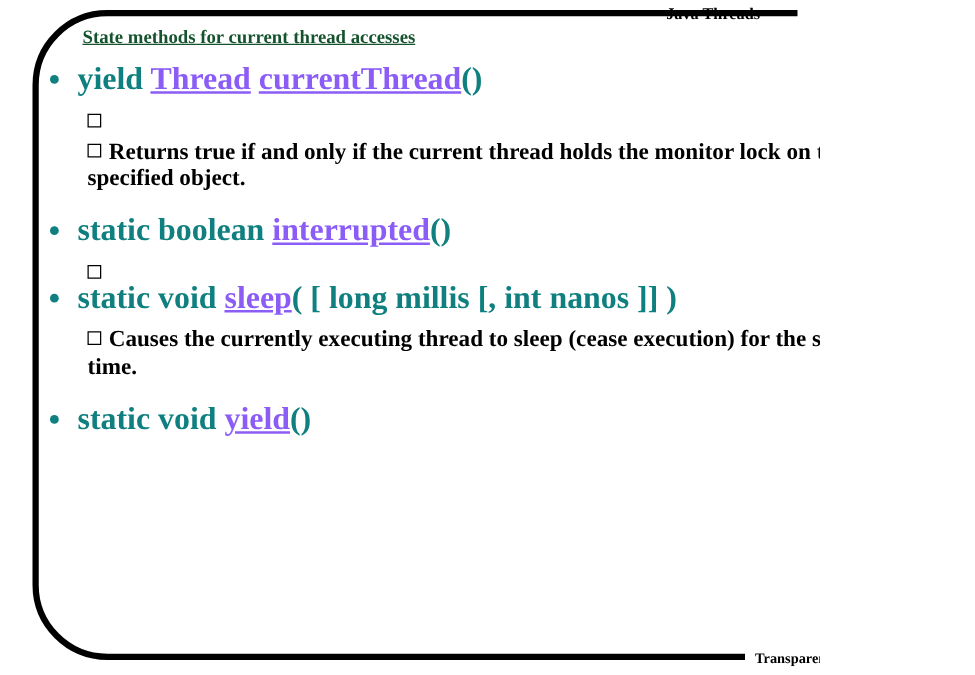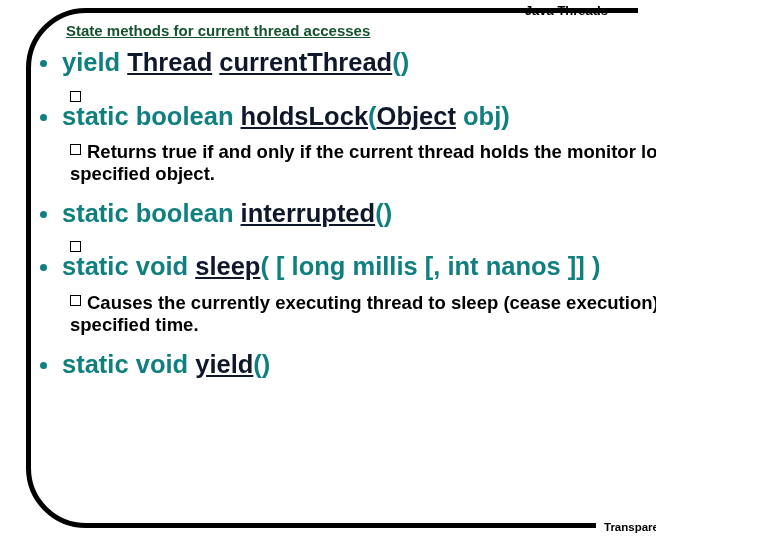--- a/index.html
+++ b/index.html
@@ -6,21 +6,21 @@
     margin: 0;
     padding: 0;
     background: #ffffff;
   }
   #slide {
     position: relative;
     width: 656px;
     height: 540px;
     background: #ffffff;
     overflow: hidden;
-    font-family: Liberation Sans, sans-serif;
+    font-family: Liberation Serif, serif;
   }
 
   
   .frame {
     position: absolute;
     left: 26px;
     top: 8px;
     width: 722px;
     height: 520px;
     border: 5px solid #000000;
@@ -95,21 +95,21 @@
   .l1 .dot {
     position: absolute;
     left: 12px;
     top: 12px;
     width: 7px;
     height: 7px;
     background: #0f807f;
     border-radius: 50%;
   }
   .link {
-    color: #0f172a;
+    color: #8b5cf6;
     text-decoration: underline;
     text-underline-offset: 2px;
   }
   .plain { color: #0f807f; }
 
   .l2 {
     position: relative;
     padding-left: 42px;
     font-size: 18.5px;
     font-weight: bold;
@@ -158,21 +158,20 @@
 
   <div class="body">
     <div id="bullets">
         <div class="bullet-block">
           <div class="l1"><span class="dot"></span><span class="plain">yield </span><span class="link">Thread</span><span class="plain"> </span><span class="link">currentThread</span><span class="plain">()</span></div>
           <div class="sp-a"></div>
           <div class="l2"><span class="sq"></span></div>
           <div class="sp-b"></div>
         </div>
         <div class="bullet-block">
-          <div class="l1"><span class="dot"></span><span class="plain">static boolean </span><span class="link">holdsLock</span><span class="plain">(</span><span class="link">Object</span><span class="plain"> obj)</span></div>
           <div class="sp-a"></div>
           <div class="l2"><span class="sq"></span><span class="txt">Returns true if and only if the current thread holds the monitor lock on the specified object.</span></div>
           <div class="sp-b"></div>
         </div>
         <div class="bullet-block">
           <div class="l1"><span class="dot"></span><span class="plain">static boolean </span><span class="link">interrupted</span><span class="plain">()</span></div>
           <div class="sp-a"></div>
           <div class="l2"><span class="sq"></span></div>
           <div class="sp-b"></div>
         </div>

